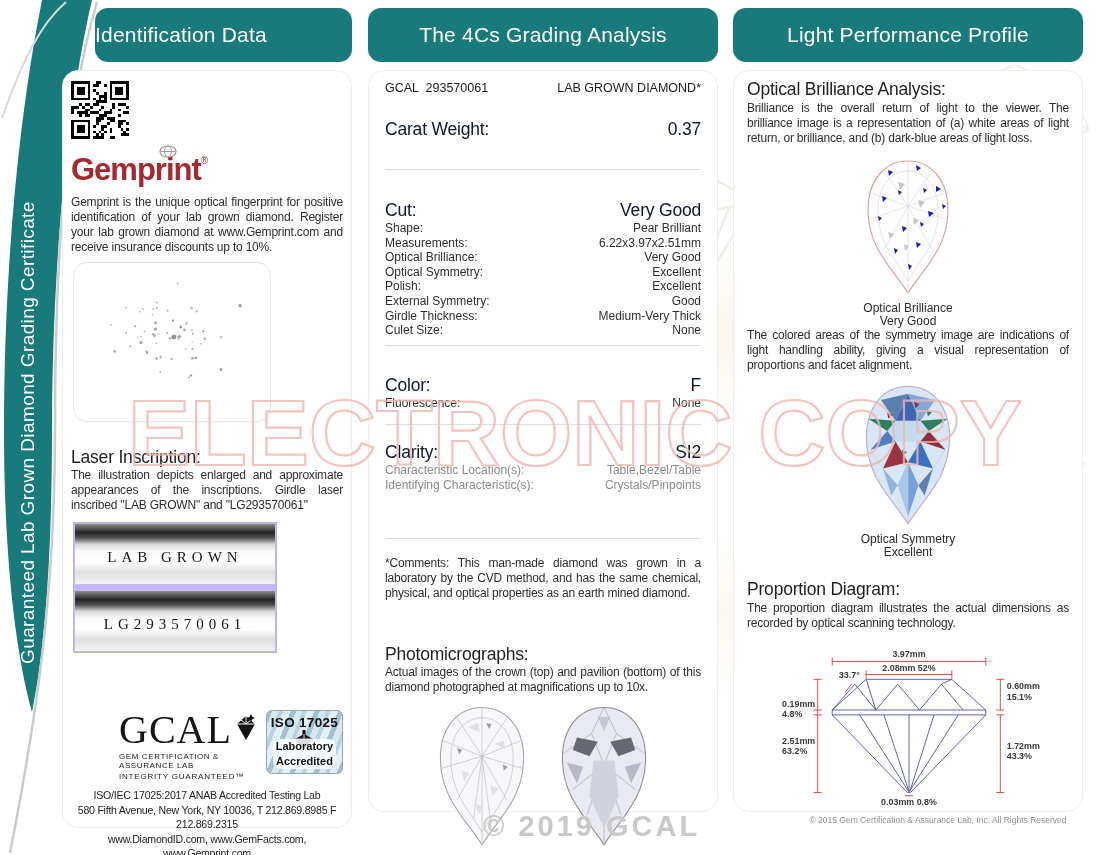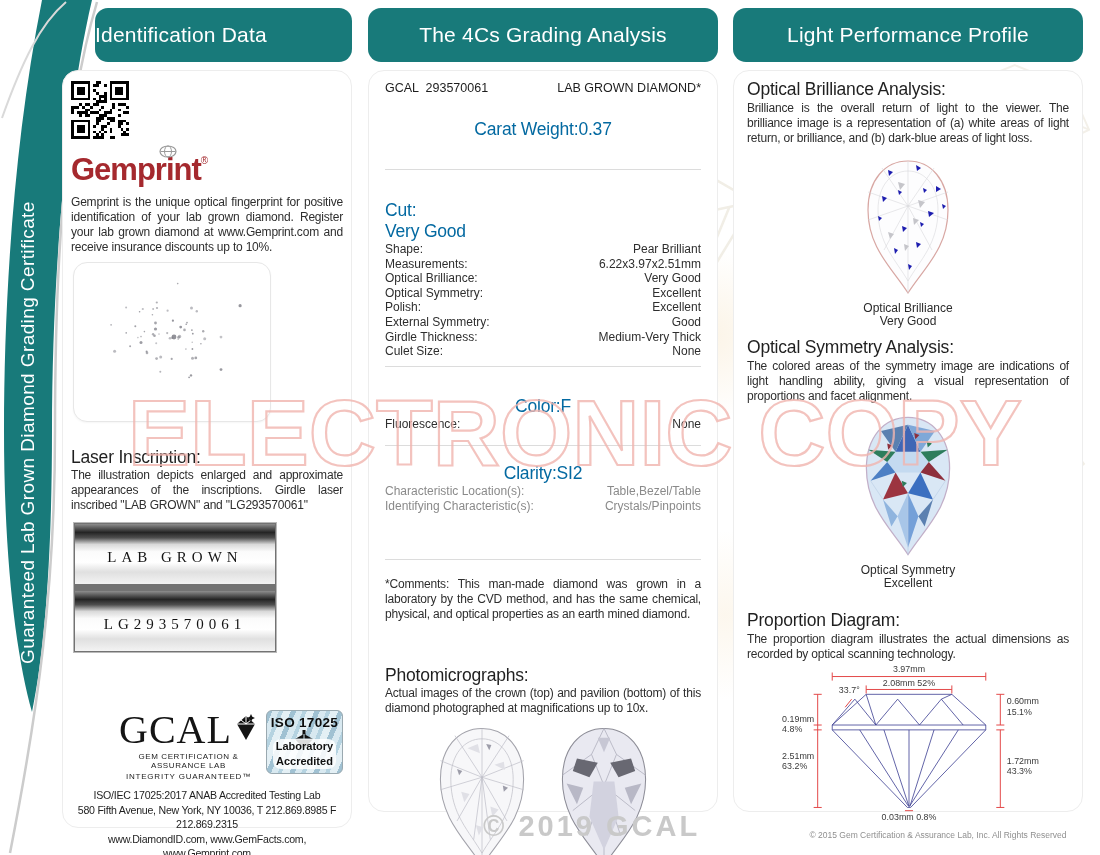--- a/index.html
+++ b/index.html
@@ -49,73 +49,73 @@
   .gemprint-reg { font-size:10px; vertical-align:top; color:#a5292e; }
   .gemprint-globe { position:absolute; left:88px; top:-10px; }
   .body-par { font-size:12px; line-height:15px; text-align:justify; color:#2e2e2e; letter-spacing:-.2px; }
   .dot-box {
     margin-top:7px; margin-left:2px; width:196px; height:158px;
     border:1px solid #e7e7e7; border-radius:14px; box-shadow:0 1px 2px rgba(0,0,0,.04);
     background:#fff;
   }
   .sec-title { font-size:17.5px; line-height:21px; color:#1f1f1f; letter-spacing:-.2px; }
   .laser-head { margin-top:25px; }
-  .insc-box { margin-top:9px; margin-left:2px; width:200px; border:1px solid #b9b9b9; background:#737373; padding:1px; }
+  .insc-box { margin-top:9px; margin-left:2px; width:200px; border:1px solid #b9b9b9; background:#c4b5fd; padding:1px; }
   .girdle { height:60px; position:relative;
     background:linear-gradient(180deg,#8d8d8d 0%,#242424 14%,#4f4f4f 23%,#d9d9d9 34%,#fbfbfb 46%,#ffffff 64%,#e0e0e0 80%,#f3f3f3 100%); }
   .girdle + .girdle { margin-top:7px; }
   .girdle .insc {
     position:absolute; left:0; top:25px; width:100%; text-align:center;
     font-family:"Liberation Serif","DejaVu Serif",serif; font-size:15px;
     letter-spacing:5px; color:#141414;
   }
   .logos-row { margin-top:57px; display:flex; align-items:flex-start; }
-  .gcal-logo { width:150px; text-align:center;margin-left:48px; }
+  .gcal-logo { width:150px; text-align:left;margin-left:48px; }
   .gcal-word { font-family:"Liberation Serif","DejaVu Serif",serif; font-size:40px; line-height:40px; color:#141414; letter-spacing:1px; display:inline-flex; align-items:flex-start; }
   .gcal-sub1 { font-size:8px; letter-spacing:.6px; color:#222; margin-top:2px; }
   .gcal-sub2 { font-size:8px; letter-spacing:.8px; color:#222; margin-top:2px; }
   .iso-badge {
     margin-left:8px; width:128px; height:62px; border:1px solid #9aa9b0; border-radius:6px;
     position:relative; overflow:hidden; text-align:center;
     background:
       repeating-linear-gradient(112deg, rgba(122,166,190,.55) 0 5px, rgba(222,238,244,.6) 5px 11px, rgba(160,198,216,.55) 11px 15px, rgba(236,246,249,.7) 15px 22px),
       #cfe2ea;
   }
   .iso-title { font-size:13.5px; font-weight:bold; color:#0d0d0d; margin-top:4px; letter-spacing:.3px; }
   .iso-sub { position:absolute; left:6px; right:6px; bottom:4px; background:rgba(255,255,255,.85);
     border-radius:8px; font-size:11px; font-weight:bold; color:#111; line-height:15px; }
   .iso-glyph { margin-top:0px; }
   .col1-footer { margin-top:7px; text-align:center; font-size:10.6px; line-height:14.6px; color:#1e1e1e; letter-spacing:-.25px; }
   
   .report-row { display:flex; justify-content:space-between; font-size:12.5px; color:#1d1d1d; margin-top:2px; }
   .report-no { white-space:pre; }
-  .big-row { display:flex; justify-content:center; font-size:17.5px; color:#0369a1; letter-spacing:-.2px; }
+  .big-row { display:flex; justify-content:space-between; font-size:17.5px; color:#0f172a; letter-spacing:-.2px; }
   .carat-row { margin-top:24px; }
   .spec-row { display:flex; justify-content:space-between; font-size:12px; line-height:14.6px; color:#2e2e2e; }
   .spec-row.dim .spec-label, .spec-row.dim .spec-value { color:#8a8a8a; }
   .hr { border-top:1px solid #dcdcdc; height:0; }
   .hr1 { margin-top:29px; }
-  .cut-head { margin-top:30px;flex-direction:column; }
+  .cut-head { margin-top:30px; }
   .hr2 { margin-top:7px; }
   .color-head { margin-top:29px; }
   .hr3 { margin-top:14px; }
   .clarity-head { margin-top:17px; }
   .hr4 { margin-top:45px; }
   .comments { margin-top:17px; }
   .photo-head { margin-top:43px; }
   .photos-row { margin-top:7px; display:flex; justify-content:center; gap:18px; }
   
   .lp-par { margin-top:1px; }
   .pear-wrap { text-align:center; }
   .pear1-wrap { margin-top:10px; }
   .pear2-wrap { margin-top:8px; }
   .pear-caption { text-align:center; font-size:12px; line-height:12.5px; color:#2b2b2b; margin-top:2px; }
   .sym-head { margin-top:10px; }
   .prop-head { margin-top:21px; }
-  .diagram-wrap { margin-top:0; text-align:right; }
+  .diagram-wrap { margin-top:16px; text-align:right;font-weight:bold; }
   .col3-footer { margin-top:4px; text-align:center; font-size:8.5px; color:#8f8f8f; padding-left:60px; }
   
   .watermark {
     position:absolute; left:128px; top:380px; z-index:50; white-space:nowrap;
     font-size:93px; font-weight:bold; letter-spacing:0px; color:#f6cfca; opacity:.8;
   }
   @supports (-webkit-text-stroke: 1px #000) {
     .watermark { color:transparent; -webkit-text-stroke:2.2px #f1b5af; }
   }
   .copyright-center {
@@ -598,21 +598,20 @@
               <path d="M55,62 l6,2 -5,5 z"></path>
               <path d="M46,88 l5,2 -4,5 z"></path>
           </g>
         </svg>
         <div class="pear-caption">
           <div>Optical Brilliance</div>
           <div>Very Good</div>
         </div>
       </div>
 
-      <div class="sec-title sym-head">Optical Symmetry Analysis:</div>
       <div class="body-par lp-par">The colored areas of the symmetry image are indications of light handling ability, giving a visual representation of proportions and facet alignment.</div>
 
       <div class="pear-wrap pear2-wrap">
         <svg width="104" height="146" viewBox="0 0 100 140">
           <path d="M50,137 C34,112 10,92 10,54 C10,24 27,5 50,5 C73,5 90,24 90,54 C90,92 66,112 50,137 Z" fill="#d9e7f5" stroke="#c2afc8" stroke-width="1.2"></path>
           <polygon points="38,38 62,38 70,48 62,58 38,58 30,48" fill="#c4daf0"></polygon>
           <polygon points="38,38 62,38 50,12" fill="#3f66b5"></polygon>
           <polygon points="62,38 70,48 88,36" fill="#2e7d5c"></polygon>
           <polygon points="70,48 62,58 86,66" fill="#8e2f3c"></polygon>
           <polygon points="62,58 50,78 74,84" fill="#3b6fc0"></polygon>

